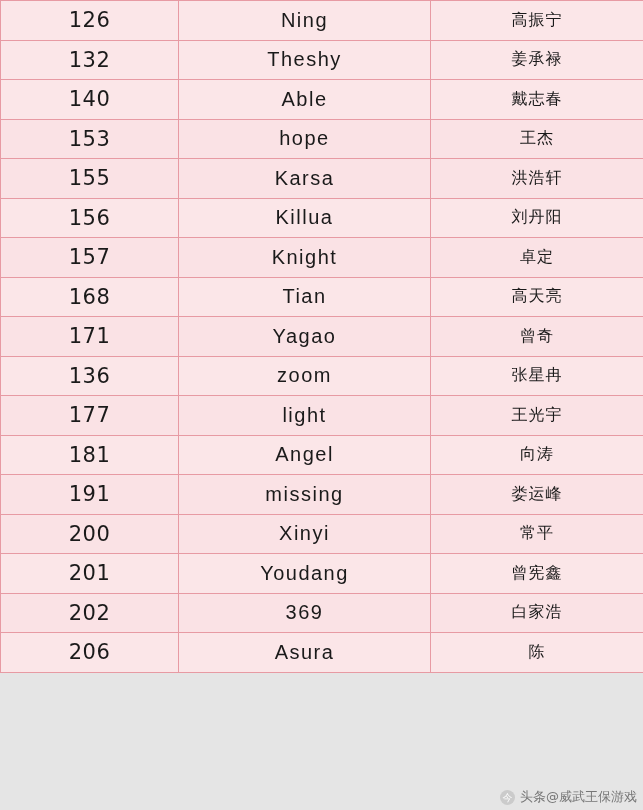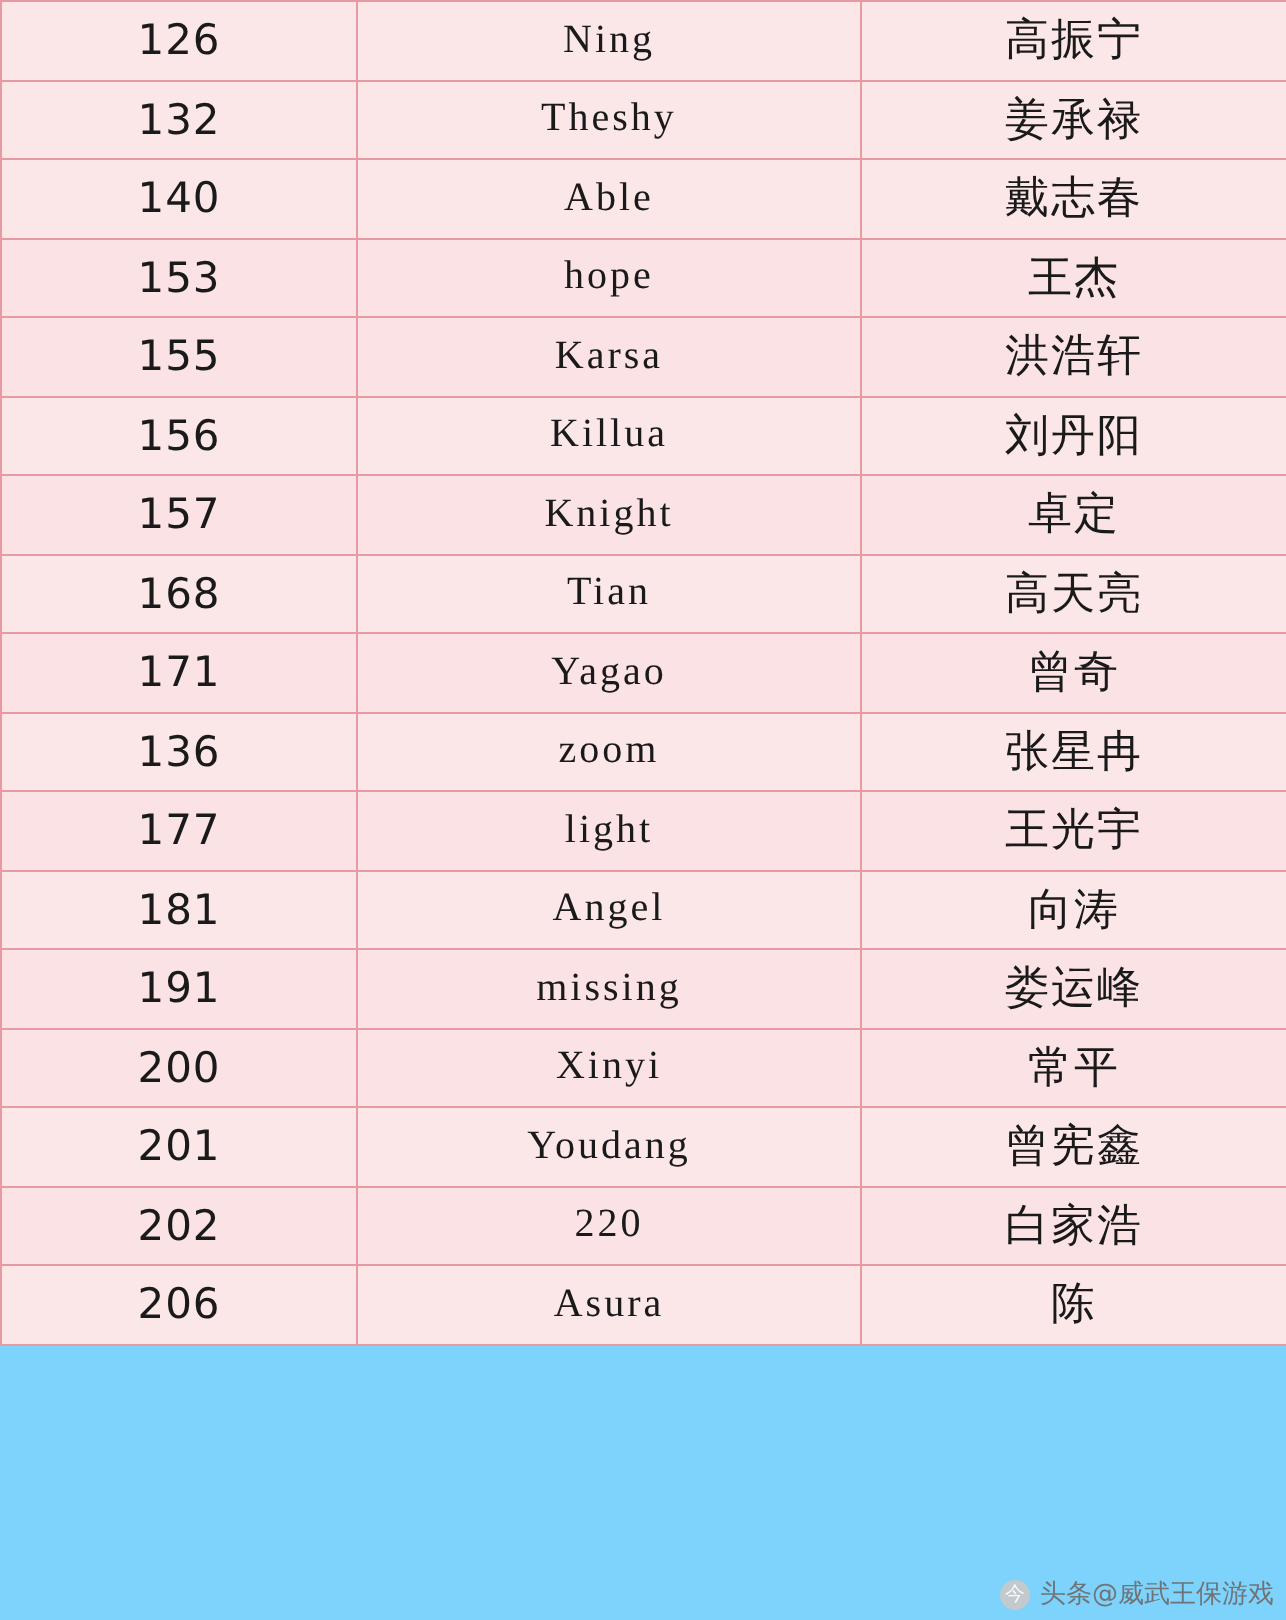--- a/index.html
+++ b/index.html
@@ -10,21 +10,21 @@
   body {
     width: 643px;
     height: 810px;
     overflow: hidden;
     font-family: "Liberation Sans", sans-serif;
   }
   .sheet {
     width: 643px;
     height: 810px;
     position: relative;
-    background: #7dd3fc;
+    background: #e5e5e5;
   }
   table.roster {
     border-collapse: collapse;
     table-layout: fixed;
     width: 643px;
   }
   table.roster col.c-id { width: 178px; }
   table.roster col.c-ign { width: 252px; }
   table.roster col.c-name { width: 213px; }
 
@@ -38,27 +38,27 @@
     color: #1a1a1a;
     overflow: hidden;
     white-space: nowrap;
   }
   td.cell-id {
     font-family: "DejaVu Sans", sans-serif;
     font-size: 21px;
     letter-spacing: 0.5px;
   }
   td.cell-ign {
-    font-family: Liberation Serif, serif;
+    font-family: Liberation Sans, sans-serif;
     font-size: 20px;
     letter-spacing: 1.5px;
   }
   td.cell-name {
     font-family: "DejaVu Sans", sans-serif;
-    font-size: 22px;
+    font-size: 16px;
     letter-spacing: 1px;
   }
   
   tr.alt td { background: #fae2e5; }
 
   .watermark {
     position: absolute;
     right: 6px;
     bottom: 4px;
     display: flex;
@@ -162,21 +162,21 @@
           <td class="cell-ign">Xinyi</td>
           <td class="cell-name">常平</td>
         </tr>
         <tr>
           <td class="cell-id">201</td>
           <td class="cell-ign">Youdang</td>
           <td class="cell-name">曾宪鑫</td>
         </tr>
         <tr class="alt">
           <td class="cell-id">202</td>
-          <td class="cell-ign">220</td>
+          <td class="cell-ign">369</td>
           <td class="cell-name">白家浩</td>
         </tr>
         <tr>
           <td class="cell-id">206</td>
           <td class="cell-ign">Asura</td>
           <td class="cell-name">陈</td>
         </tr>
       </tbody>
   </table>
 

